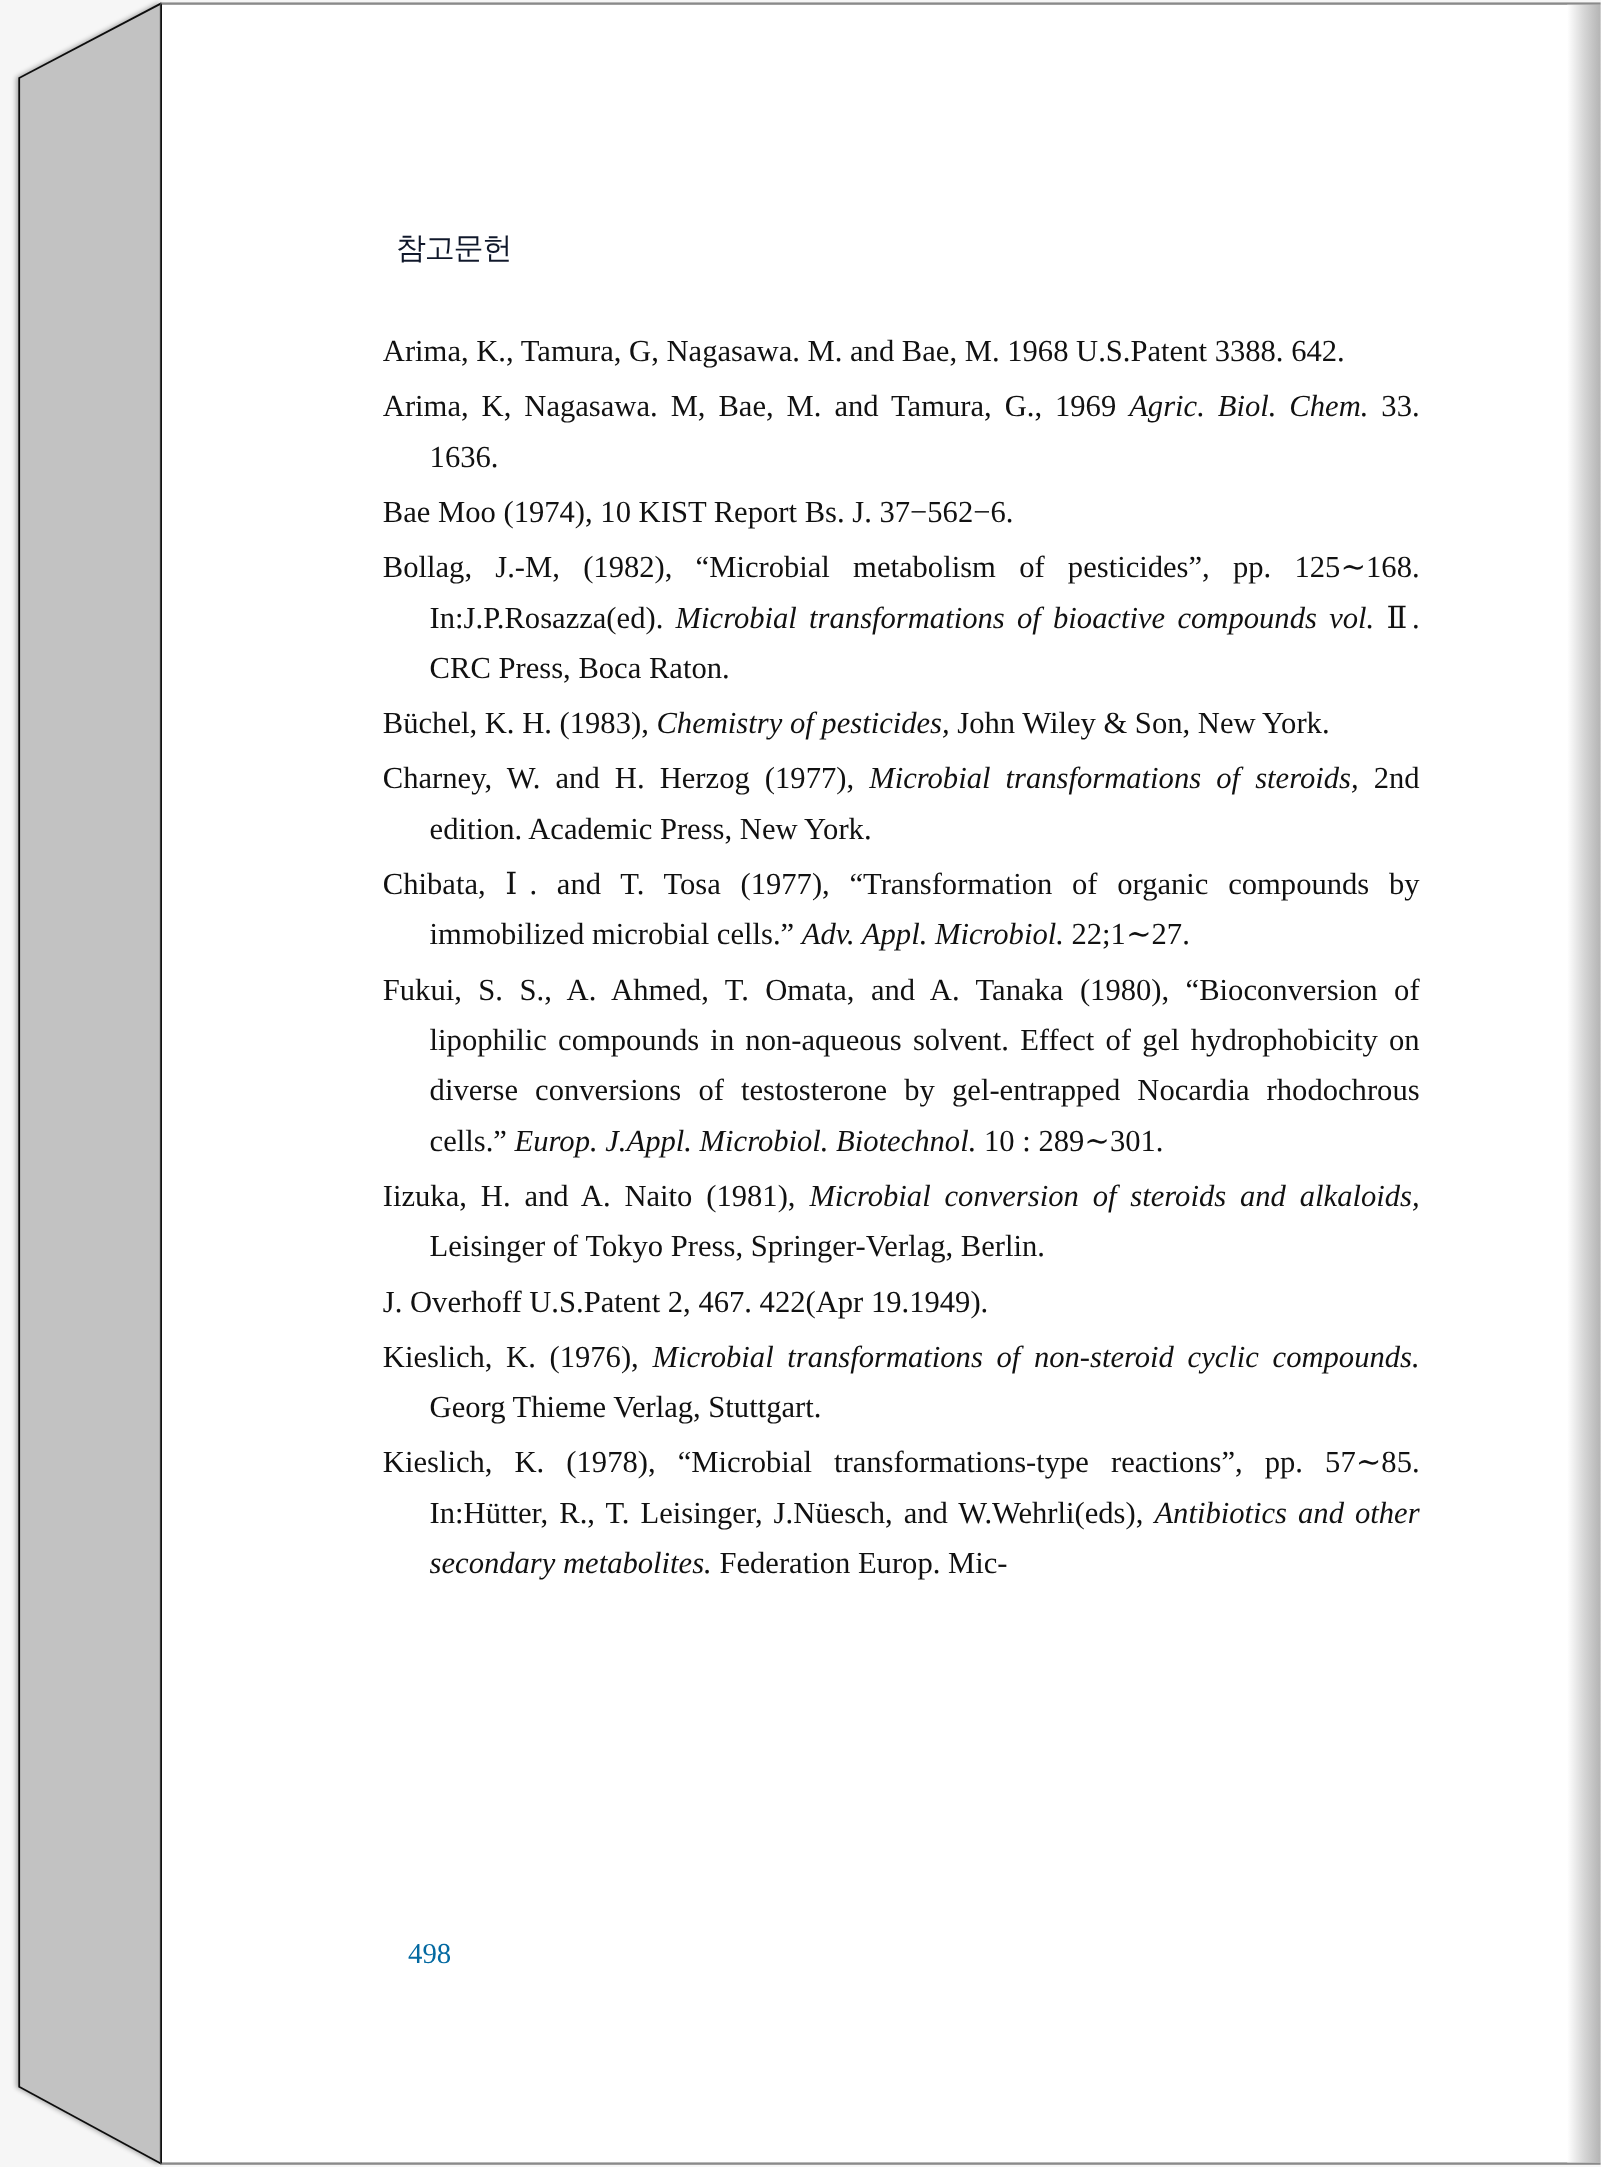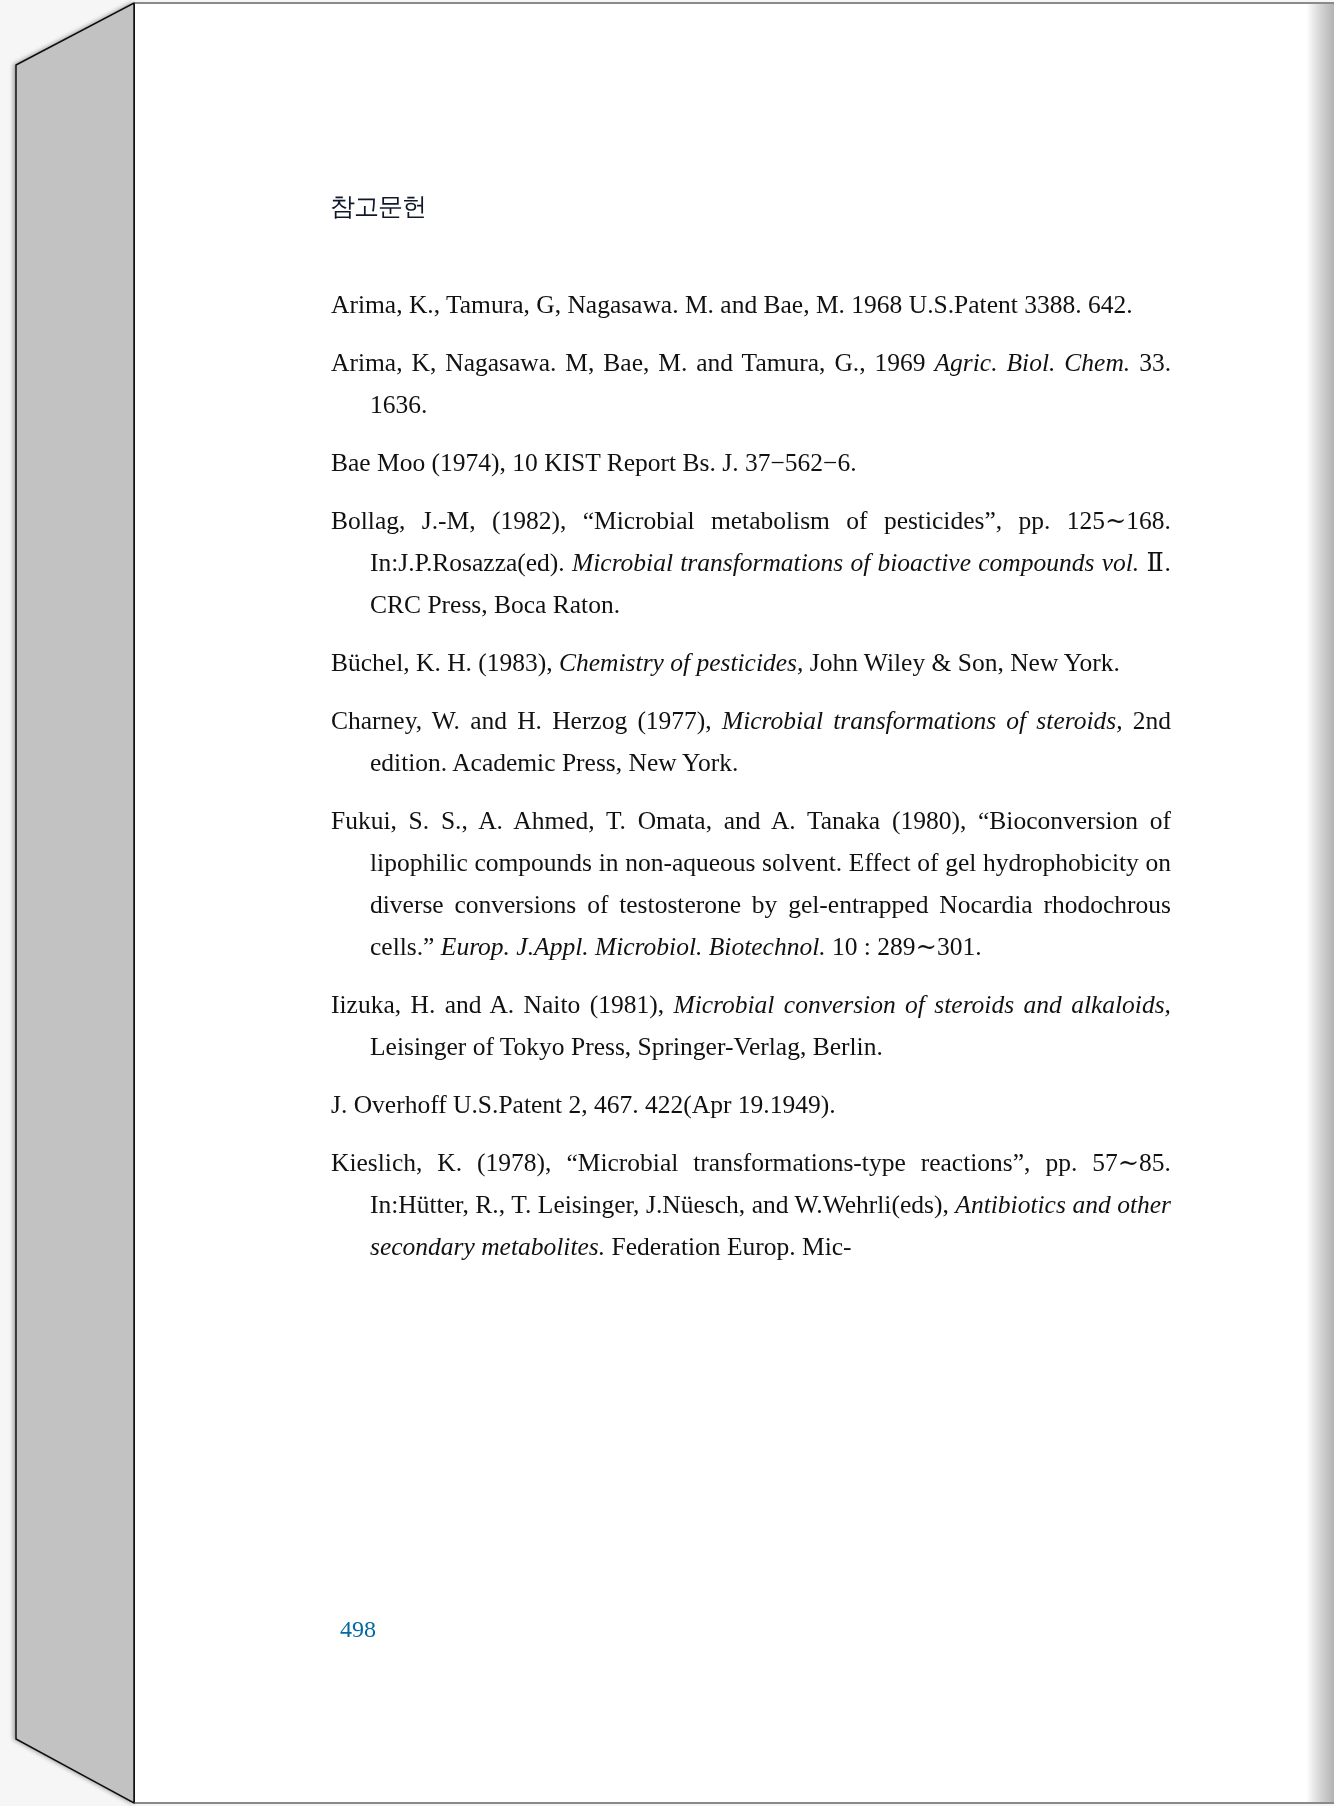--- a/index.html
+++ b/index.html
@@ -28,21 +28,21 @@
     font-family: "DejaVu Sans", sans-serif;
     font-size: 25px; color: #0f172a; letter-spacing: -1px;
   }
   .refs {
     position: absolute; left: 180px; top: 264px; width: 872px;
     font-family: "Liberation Serif", "DejaVu Serif", serif;
     font-size: 25.5px; line-height: 42px; color: #111;
   }
   .ref {
     padding-left: 39px; text-indent: -39px;
-    text-align: justify; margin: 16px;
+    text-align: justify; margin: 4px;
   }
   .ref i { font-style: italic; }
   .page-number {
     position: absolute; left: 205px; top: 1612px;
     font-family: "Liberation Serif", serif;
     font-size: 24px; color: #0369a1;
   }
 </style>
 </head>
 <body>
@@ -69,20 +69,22 @@
 
   <div class="heading">참고문헌</div>
 
   <div class="refs" id="refs">
       <p class="ref"><span>Arima, K., Tamura, G, Nagasawa. M. and Bae, M. 1968 U.S.Patent 3388. 642.</span></p>
       <p class="ref"><span>Arima, K, Nagasawa. M, Bae, M. and Tamura, G., 1969 </span><i>Agric. Biol. Chem.</i><span> 33. 1636.</span></p>
       <p class="ref"><span>Bae Moo (1974), 10 KIST Report Bs. J. 37−562−6.</span></p>
       <p class="ref"><span>Bollag, J.-M, (1982), “Microbial metabolism of pesticides”, pp. 125∼168. In:J.P.Rosazza(ed). </span><i>Microbial transformations of bioactive compounds vol.</i><span> Ⅱ. CRC Press, Boca Raton.</span></p>
       <p class="ref"><span>Büchel, K. H. (1983), </span><i>Chemistry of pesticides,</i><span> John Wiley &amp; Son, New York.</span></p>
       <p class="ref"><span>Charney, W. and H. Herzog (1977), </span><i>Microbial transformations of steroids,</i><span> 2nd edition. Academic Press, New York.</span></p>
+      <p class="ref"><span>Chibata, Ⅰ. and T. Tosa (1977), “Transformation of organic compounds by immobilized microbial cells.” </span><i>Adv. Appl. Microbiol.</i><span> 22;1∼27.</span></p>
       <p class="ref"><span>Fukui, S. S., A. Ahmed, T. Omata, and A. Tanaka (1980), “Bioconversion of lipophilic compounds in non-aqueous solvent. Effect of gel hydrophobicity on diverse conversions of testosterone by gel-entrapped Nocardia rhodochrous cells.” </span><i>Europ. J.Appl. Microbiol. Biotechnol.</i><span> 10 : 289∼301.</span></p>
       <p class="ref"><span>Iizuka, H. and A. Naito (1981), </span><i>Microbial conversion of steroids and alkaloids,</i><span> Leisinger of Tokyo Press, Springer-Verlag, Berlin.</span></p>
       <p class="ref"><span>J. Overhoff U.S.Patent 2, 467. 422(Apr 19.1949).</span></p>
+      <p class="ref"><span>Kieslich, K. (1976), </span><i>Microbial transformations of non-steroid cyclic compounds.</i><span> Georg Thieme Verlag, Stuttgart.</span></p>
       <p class="ref"><span>Kieslich, K. (1978), “Microbial transformations-type reactions”, pp. 57∼85. In:Hütter, R., T. Leisinger, J.Nüesch, and W.Wehrli(eds), </span><i>Antibiotics and other secondary metabolites.</i><span> Federation Europ. Mic-</span></p>
     </div>
 
   <div class="page-number">498</div>
 </div>
 
 </body></html>

